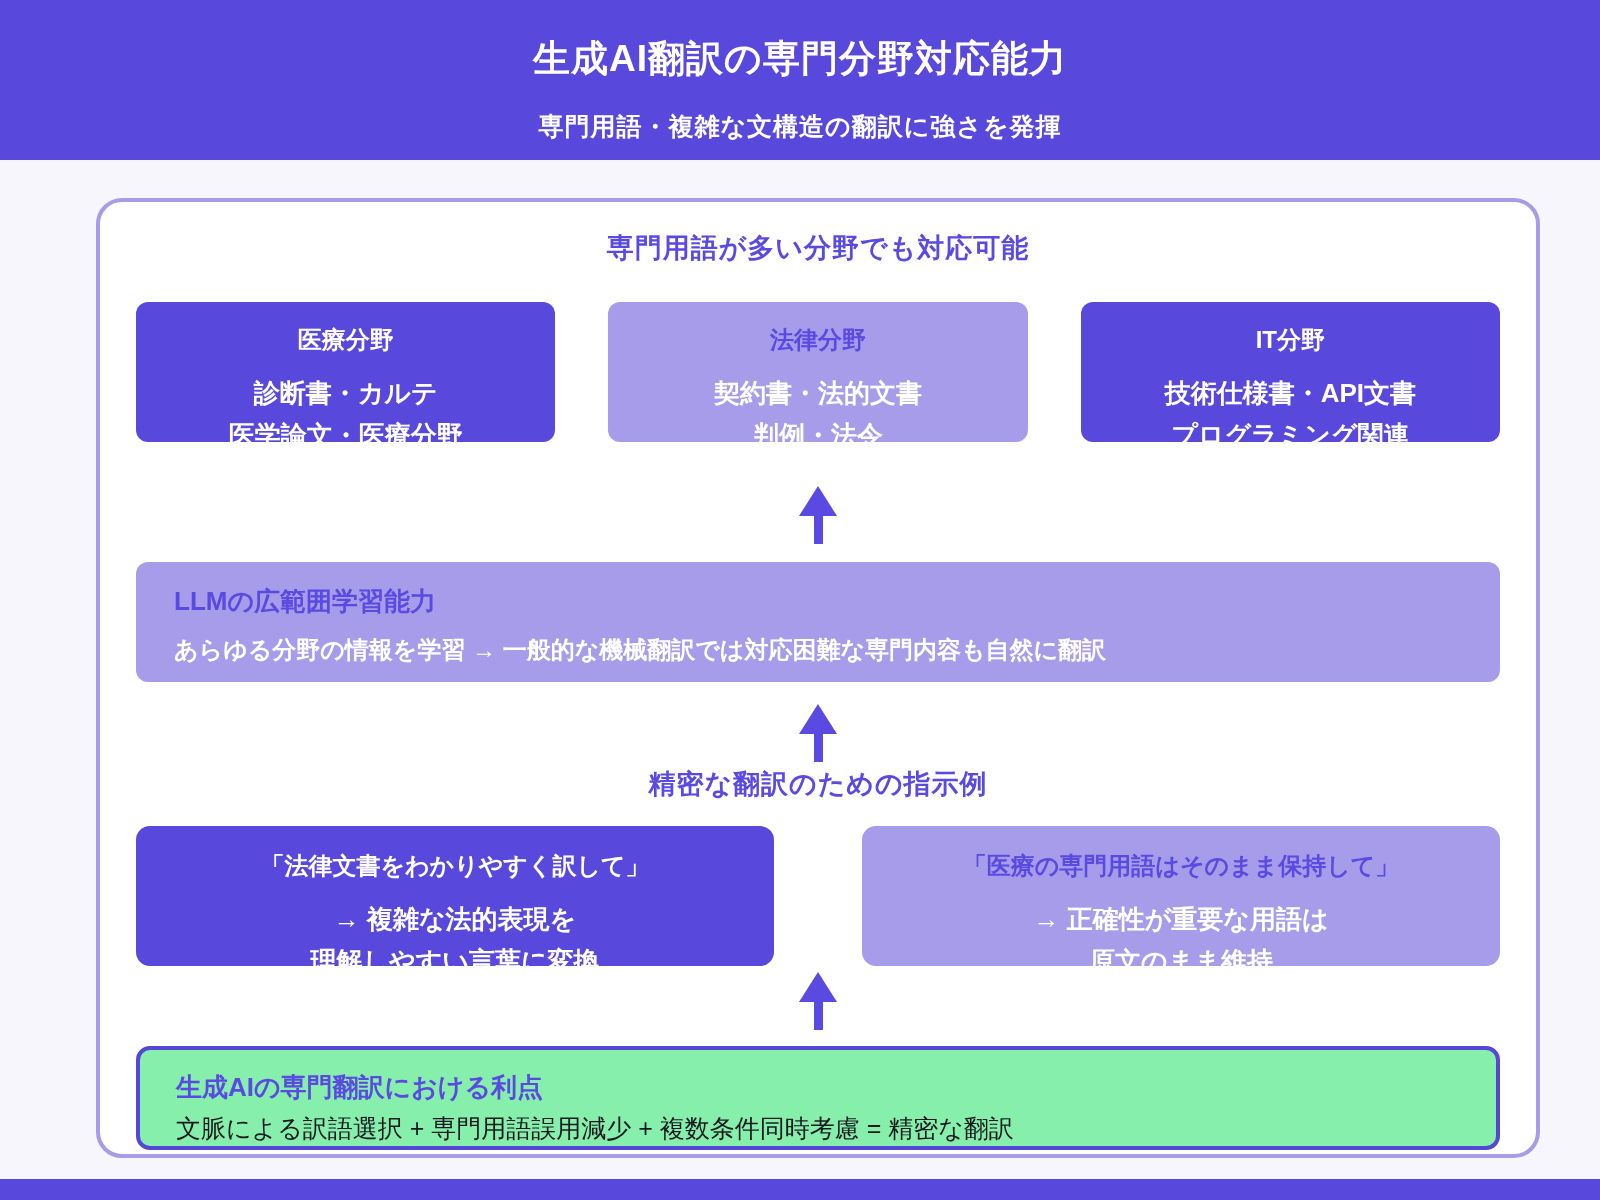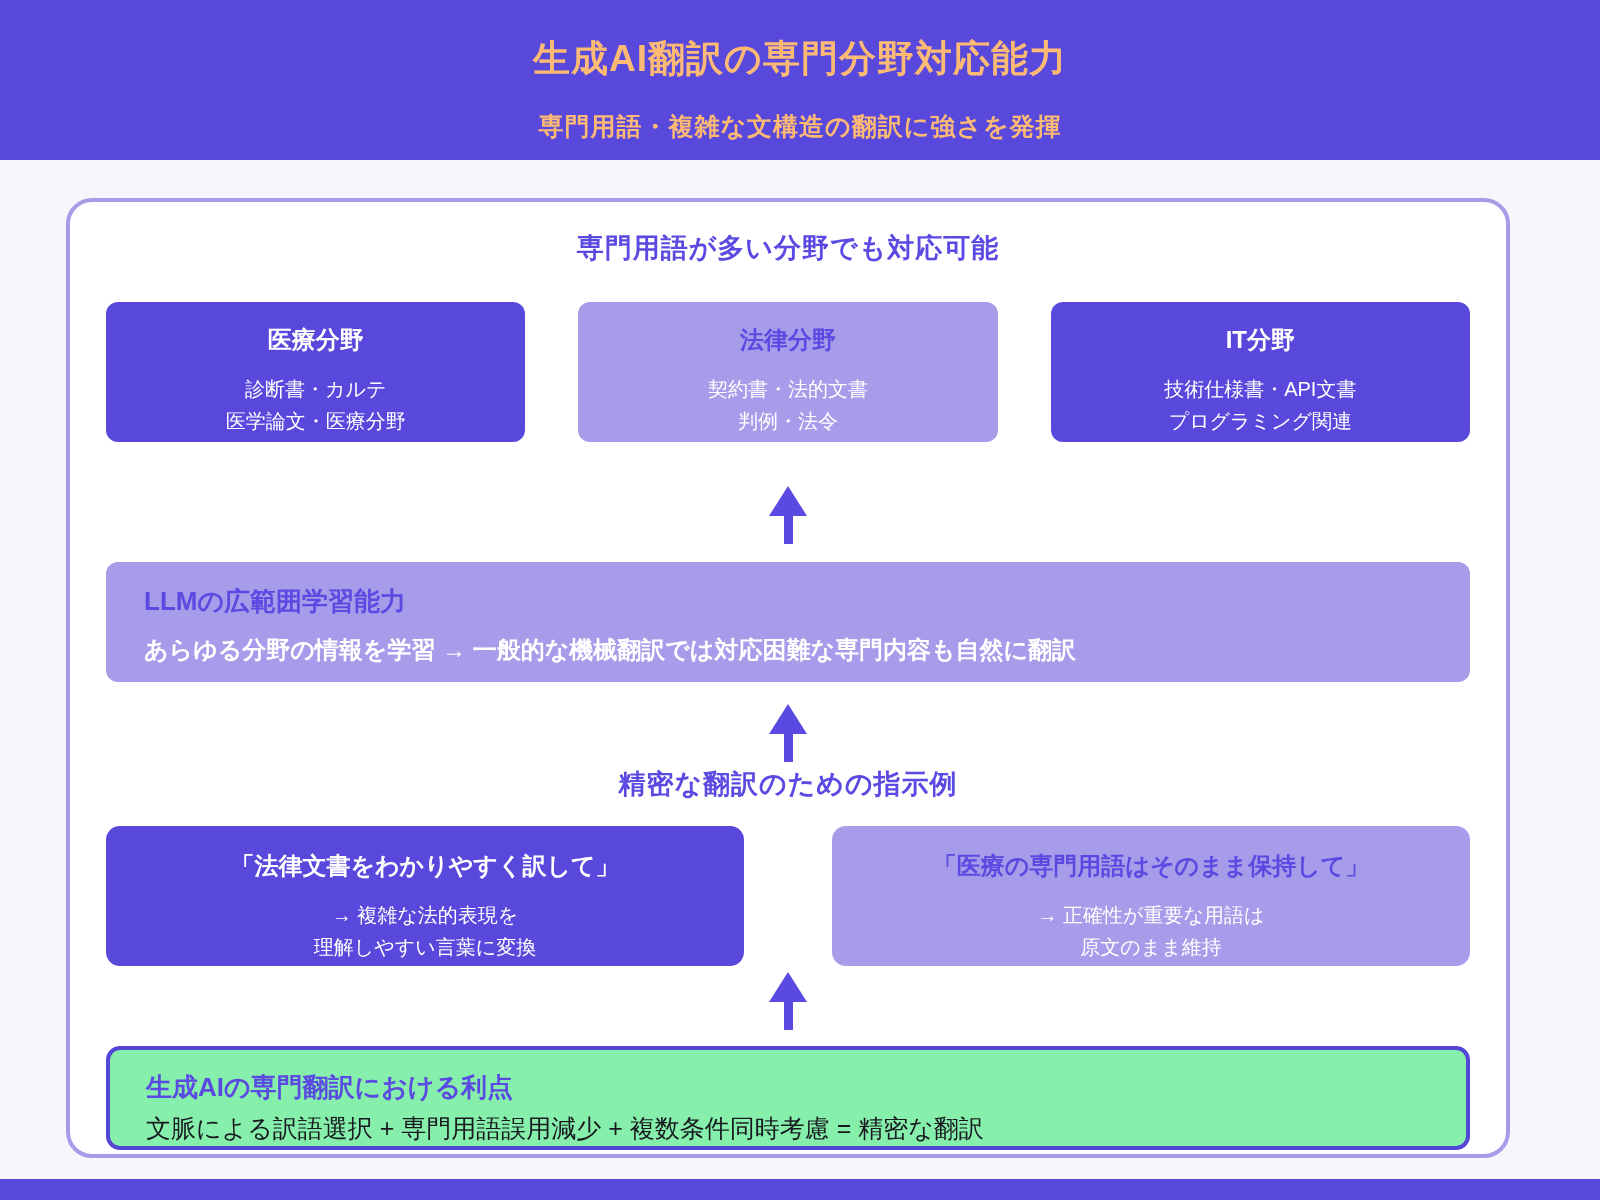--- a/index.html
+++ b/index.html
@@ -8,37 +8,37 @@
     --light:#a79ce9;
     --page-bg:#f7f6fd;
     --panel-border:#a89ce9;
     --benefit-border:#5646d8;
     --dark-text:#18181f;
   }
   *{margin:0;padding:0;box-sizing:border-box;}
   body{background:var(--page-bg);font-family:"Liberation Sans",sans-serif;}
   .page{position:relative;width:1600px;height:1200px;background:var(--page-bg);overflow:hidden;}
 
-  .header{height:160px;background:var(--primary);color:#fdba74;text-align:center;}
+  .header{height:160px;background:var(--primary);color:#ffffff;text-align:center;}
   .header-title{padding-top:34px;font-size:37px;font-weight:bold;letter-spacing:1px;}
   .header-subtitle{margin-top:26px;font-size:25px;font-weight:bold;letter-spacing:1px;}
 
-  .panel{position:absolute;left:66px;top:198px;width:1444px;height:960px;
+  .panel{position:absolute;left:96px;top:198px;width:1444px;height:960px;
          background:#fff;border:4px solid var(--panel-border);border-radius:26px;
          padding:0 36px;overflow:hidden;}
 
   .section-heading{margin-top:28px;text-align:center;font-size:27px;font-weight:bold;color:var(--accent);letter-spacing:1px;}
 
   .cards-row{display:flex;gap:53px;margin-top:36px;}
   .card{flex:1 1 0;height:140px;border-radius:12px;padding:22px 38px;text-align:center;}
   .card.dark{background:var(--primary);color:#fff;}
   .card.light{background:var(--light);color:#fff;}
   .card-title{font-size:24px;font-weight:bold;}
   .card.light .card-title{color:var(--accent);}
-  .card-body{margin-top:17px;font-size:20px;font-weight:normal;line-height:1.6;}
+  .card-body{margin-top:17px;font-size:26px;font-weight:bold;line-height:1.6;}
   .card-line{display:block;}
 
   .arrow{display:flex;flex-direction:column;align-items:center;}
   .arrow-head{width:0;height:0;border-left:19px solid transparent;border-right:19px solid transparent;border-bottom:30px solid var(--accent);}
   .arrow-stem{width:9px;height:28px;background:var(--accent);}
   .arrow-1{margin-top:44px;}
   .arrow-2{margin-top:22px;}
   .arrow-3{margin-top:6px;}
 
   .llm-band{margin-top:18px;height:120px;background:var(--light);border-radius:12px;padding:22px 38px;}

